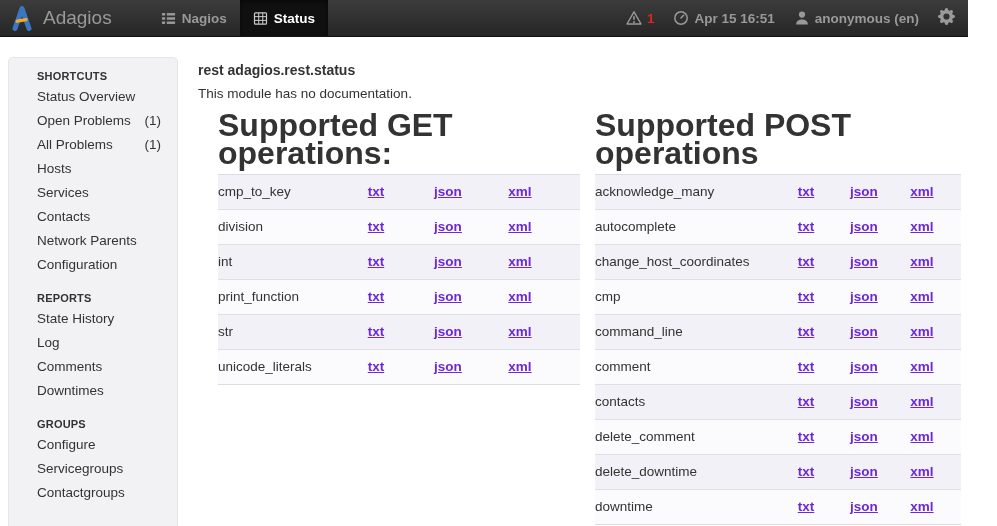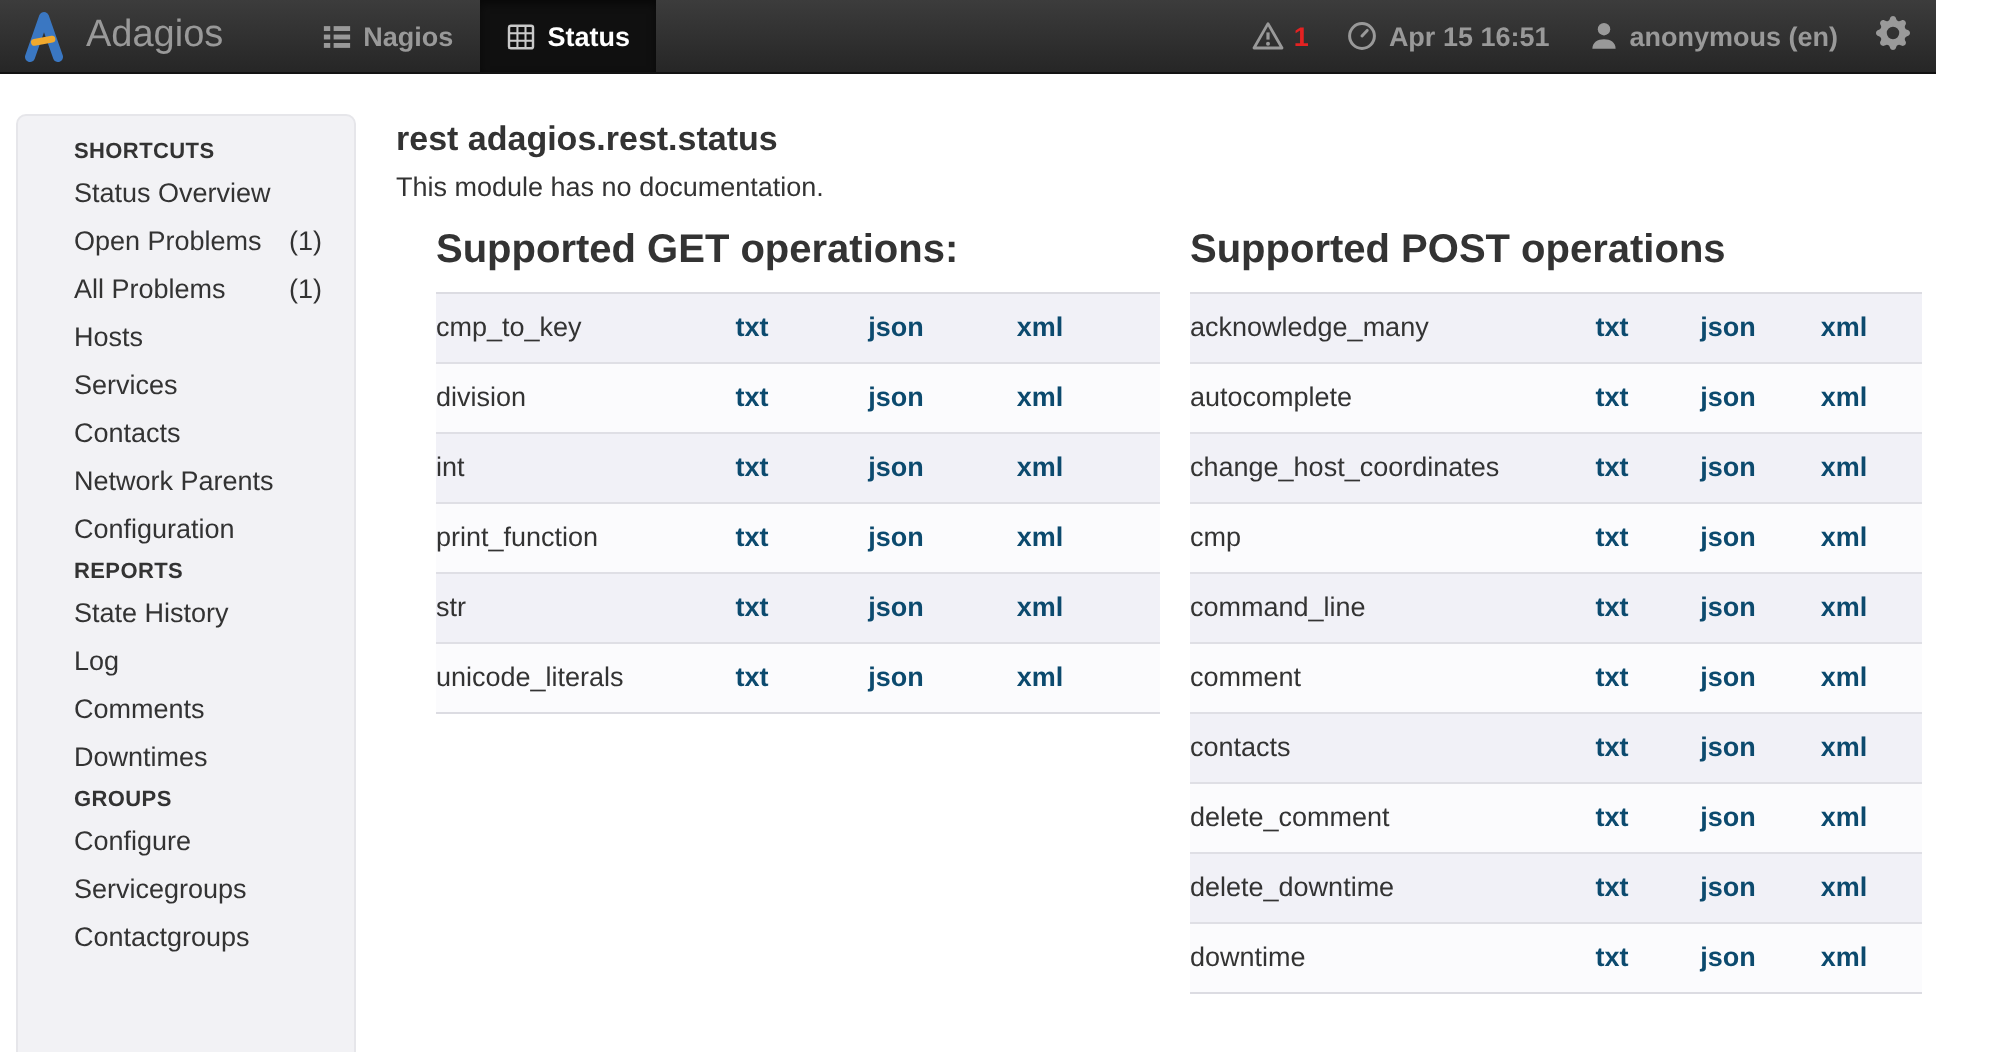--- a/index.html
+++ b/index.html
@@ -19,45 +19,45 @@
   .nav-right{margin-left:auto;display:flex;align-items:center;gap:19px;padding-right:13px;
     font-size:13.5px;font-weight:bold;color:#999;}
   .alert-group,.time-group,.user-group{display:flex;align-items:center;gap:5px;color:#999;}
   .alert-count{color:var(--alert_red,#e32222);}
   .ico{display:inline-flex;align-items:center;justify-content:center;}
 
   
   .sidebar{position:absolute;left:8px;top:57px;width:170px;height:600px;box-sizing:border-box;
     background:#f2f2f5;border:1px solid #e6e6ea;border-radius:5px;padding:9px 0;}
   .side-header{font-size:11px;font-weight:bold;color:#333;letter-spacing:.2px;
-    padding:3px 14px 3px 28px;margin-top:0;}
+    padding:3px 14px 3px 28px;margin-top:12px;}
   .side-header:first-child{margin-top:0;}
   .side-item{display:flex;align-items:center;font-size:13.5px;color:#333;
     padding:4px 16px 4px 28px;line-height:16px;}
   .side-count{margin-left:auto;}
 
   
   .main{position:absolute;left:198px;top:60px;width:791px;}
-  .page-title{margin:0;font-size:17px;font-weight:bold;color:#333;line-height:20px;}
+  .page-title{margin:0;font-size:14px;font-weight:bold;color:#333;line-height:20px;}
   .page-sub{margin:6px 0 0 0;font-size:13.5px;color:#333;line-height:16px;}
   .columns{display:flex;gap:15px;margin-top:9px;padding-left:20px;}
   .op-col{flex:none;}
   .get-col{width:362px;}
   .post-col{width:366px;}
-  .op-heading{margin:0 0 7px 0;font-size:20px;line-height:28px;font-weight:bold;color:#333;}
+  .op-heading{margin:0 0 7px 0;font-size:32px;line-height:28px;font-weight:bold;color:#333;}
   .op-table{width:100%;border-collapse:collapse;font-size:13.5px;color:#333;
     background:#fafafc;border-top:1px solid #dcdce2;border-bottom:1px solid #dcdce2;}
   .op-table tr{border-top:1px solid #dfdfe5;}
   .op-table tr:first-child{border-top:none;}
   .op-table tr:nth-child(odd){background:#f1f1f7;}
   .op-table tr:nth-child(even){background:#fbfbfd;}
   .op-table td{padding:9px 6px;line-height:16px;}
   td.op-name{padding-left:0;}
   td.op-action{text-align:center;font-weight:bold;}
-  td.op-action a{color:#0c4a6e;}
+  td.op-action a{color:#6d28d9;text-decoration:underline;}
   .table-get td.op-action{width:60px;}
   .table-get td.op-action:last-child{padding-right:30px;}
   .table-post td.op-action{width:46px;}
   .table-post td.op-action:last-child{padding-right:16px;}
 </style>
 </head>
 <body>
 
 <div class="app">
 

